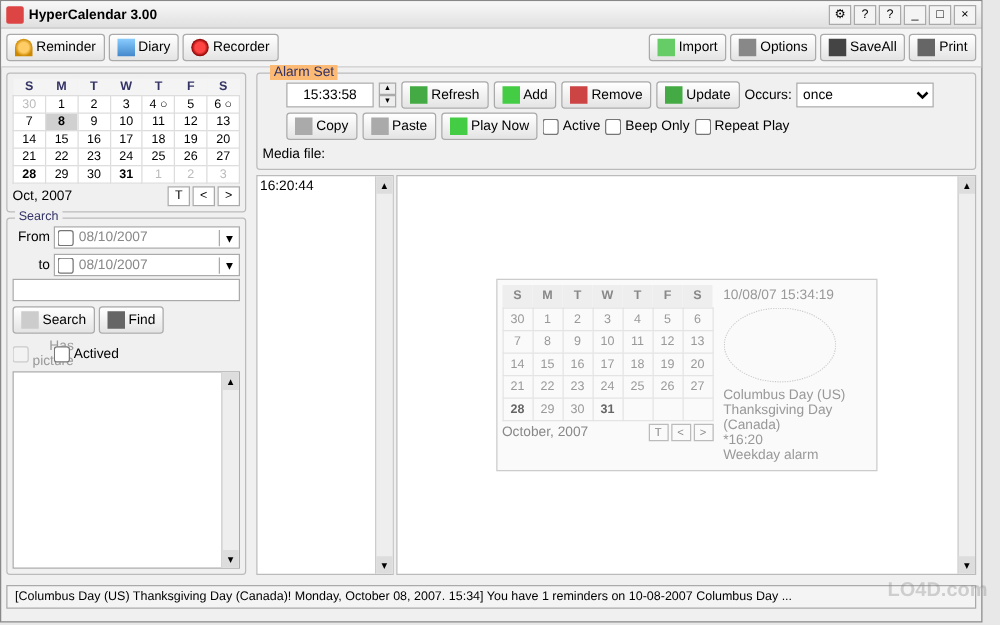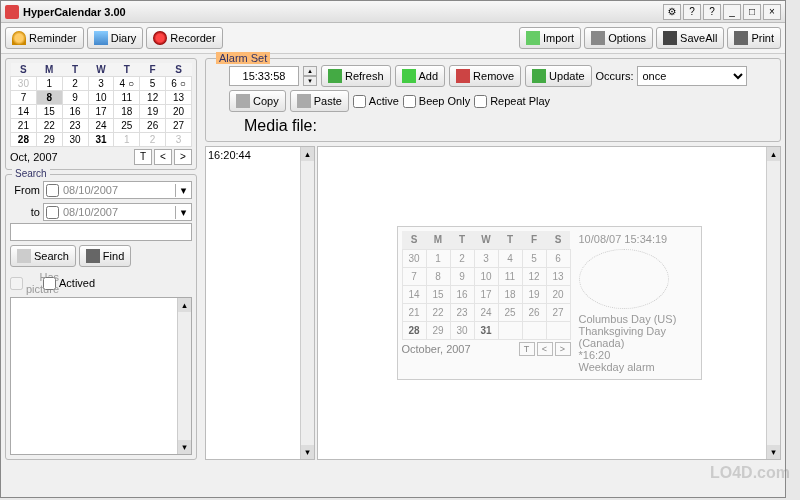--- a/index.html
+++ b/index.html
@@ -38,21 +38,21 @@
 .scrollbar { position:absolute; right:0; top:0; bottom:0; width:14px; background:#eee; border-left:1px solid #ccc; }
 .scrollbar .up,.scrollbar .down{height:14px;background:#ddd;text-align:center;font-size:9px;line-height:14px;}
 .right { flex: 1; padding: 4px; display: flex; flex-direction: column; gap: 4px; }
 .alarmset { border:1px solid #bbb; border-radius:3px; padding:6px 4px 4px; position:relative; }
 .alarmset .legend { position:absolute; top:-7px; left:10px; background:#fdba74; padding:0 3px; color:#336; }
 .row { display:flex; align-items:center; gap:4px; margin-bottom:3px; flex-wrap:wrap;padding-left:19px; }
 .timebox { width:70px; height:20px; border:1px solid #aaa; background:#fff; text-align:center; line-height:18px; }
 .spinner { width:14px; display:flex; flex-direction:column; }
 .spinner div { height:10px; border:1px solid #aaa; background:#eee; font-size:7px; text-align:center; line-height:8px; }
 select.occurs { height:20px; border:1px solid #aaa; background:#fff; width:110px; }
-.mediarow { font-size:16px; padding:2px 0;margin-left:34px; }
+.mediarow { font-size:11px; padding:2px 0; }
 .content { flex:1; display:flex; gap:2px; }
 .timecol { width:110px; border:1px solid #bbb; background:#fff; padding:2px; position:relative; }
 .preview { flex:1; border:1px solid #bbb; background:#fff; display:flex; align-items:center; justify-content:center; position:relative; }
 .previewbox { display:flex; gap:6px; border:1px solid #ccc; padding:4px; background:#fafafa; }
 .pcal { border-collapse:collapse; }
 .pcal th,.pcal td { width:24px; height:18px; text-align:center; font-size:10px; color:#999; border:1px solid #e4e4e4; }
 .pcal th { color:#888; border:none; background:#eee; }
 .pcal td.boldc { font-weight:bold; color:#666; }
 .pinfo { width:120px; color:#999; font-size:10px; padding:2px; }
 .pclock { width:90px; height:60px; position:relative; margin:4px 0; }
@@ -276,20 +276,24 @@
         </div>
         <div class="row">
           <div class="btn">
               <span class="ic ic-copy"></span>
               <span>Copy</span>
             </div>
           <div class="btn">
               <span class="ic ic-paste"></span>
               <span>Paste</span>
             </div>
+          <div class="btn">
+              <span class="ic ic-play"></span>
+              <span>Play Now</span>
+            </div>
           <label class="chk">
               <input type="checkbox" style="">
               <span>Active</span>
             </label>
           <label class="chk">
               <input type="checkbox" style="">
               <span>Beep Only</span>
             </label>
           <label class="chk">
               <input type="checkbox" style="">
@@ -386,14 +390,15 @@
           </div>
           <div class="scrollbar">
               <div class="up">▴</div>
               <div class="down" style="position:absolute;bottom:0;width:100%;">▾</div>
             </div>
         </div>
       </div>
     </div>
   </div>
 
+  <div class="statusbar">[Columbus Day (US) Thanksgiving Day (Canada)! Monday, October 08, 2007. 15:34] You have 1 reminders on 10-08-2007 Columbus Day ...</div>
   <div class="watermark">LO4D.com</div>
 </div>
 
 </body></html>

